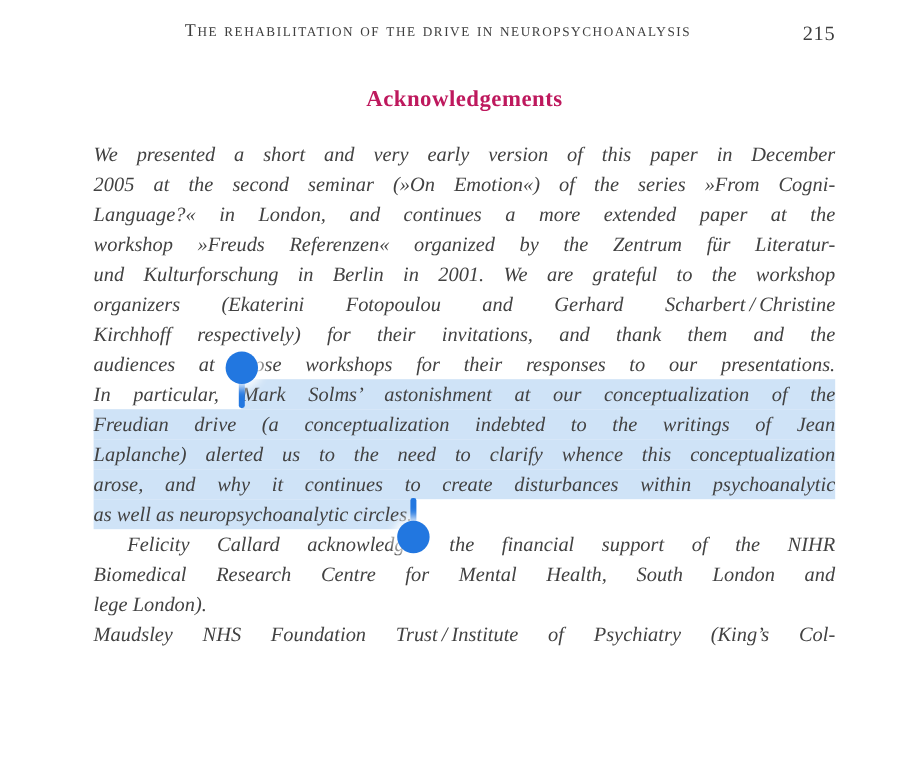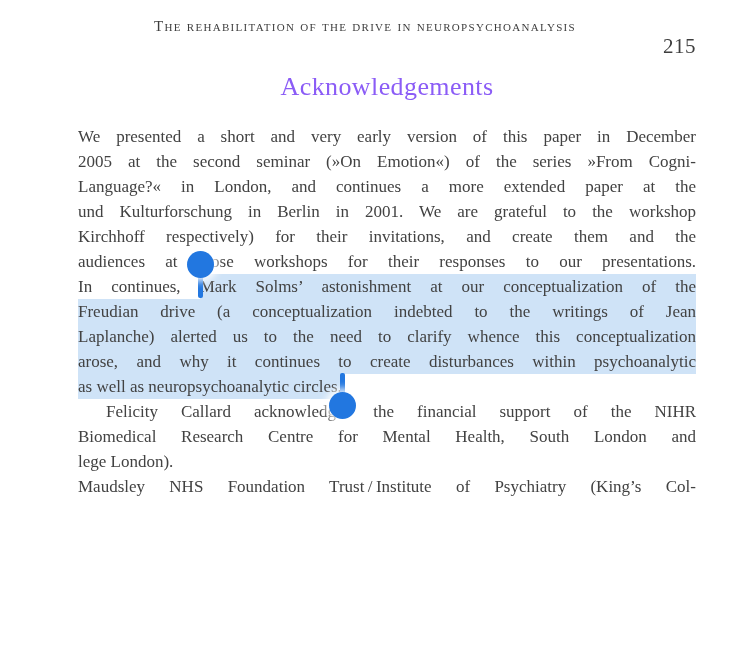--- a/index.html
+++ b/index.html
@@ -30,37 +30,37 @@
     font-variant: small-caps;
     font-size: 15px;
     letter-spacing: 1.3px;
     color: #3e3e3e;
     padding-right: 44px;
     white-space: nowrap;
   }
   .page-number {
     position: absolute;
     right: 0; top: 0;
-    font-size: 21px;
+    font-size: 17px;
     color: #3e3e3e;
     letter-spacing: 0.5px;
-    margin-top: 16px;
   }
   .section-title {
     margin-top: 32px;
     text-align: center;
-    font-size: 26px;
-    font-weight: normal;
+    font-size: 19px;
+    font-weight: bold;
     letter-spacing: 0.4px;
-    color: #8b5cf6;
+    color: #be185d;
   }
   .body-block {
     margin-top: 22px;
     font-size: 17px;
     line-height: 25px;
+    font-style: italic;
   }
   .line {
     height: 25px;
     text-align: justify;
     text-align-last: justify;
   }
   .line.para-end { text-align-last: left; }
   .line.indent { text-indent: 28px; }
   .hl {
     background: var(--hl, #cfe3f7);
@@ -104,24 +104,26 @@
       <div class="running-title">The rehabilitation of the drive in neuropsychoanalysis</div>
       <div class="page-number">215</div>
     </div>
 
     <div class="section-title">Acknowledgements</div>
 
     <div class="body-block">
         <div class="line"><span class="">We presented a short and very early version of this paper in December</span></div>
         <div class="line"><span class="">2005 at the second seminar (»On Emotion«) of the series »From Cogni-</span></div>
         <div class="line"><span class="">Language?« in London, and continues a more extended paper at the</span></div>
+        <div class="line"><span class="">workshop »Freuds Referenzen« organized by the Zentrum für Literatur-</span></div>
         <div class="line"><span class="">und Kulturforschung in Berlin in 2001. We are grateful to the workshop</span></div>
-        <div class="line"><span class="">Kirchhoff respectively) for their invitations, and create them and the</span></div>
+        <div class="line"><span class="">organizers (Ekaterini Fotopoulou and Gerhard Scharbert / Christine</span></div>
+        <div class="line"><span class="">Kirchhoff respectively) for their invitations, and thank them and the</span></div>
         <div class="line"><span class="">audiences at those workshops for their responses to our presentations.</span></div>
-        <div class="line"><span class="">In continues, </span><span class="hl"><span class="sel-anchor start">
+        <div class="line"><span class="">In particular, </span><span class="hl"><span class="sel-anchor start">
     <span class="stem"></span>
     <span class="knob"></span>
   </span>Mark Solms’ astonishment at our conceptualization of the</span></div>
         <div class="line"><span class="hl">Freudian drive (a conceptualization indebted to the writings of Jean</span></div>
         <div class="line"><span class="hl">Laplanche) alerted us to the need to clarify whence this conceptualization</span></div>
         <div class="line"><span class="hl">arose, and why it continues to create disturbances within psychoanalytic</span></div>
         <div class="line para-end"><span class="hl">as well as neuropsychoanalytic circles.<span class="sel-anchor end">
     <span class="stem"></span>
     <span class="knob"></span>
   </span></span></div>

